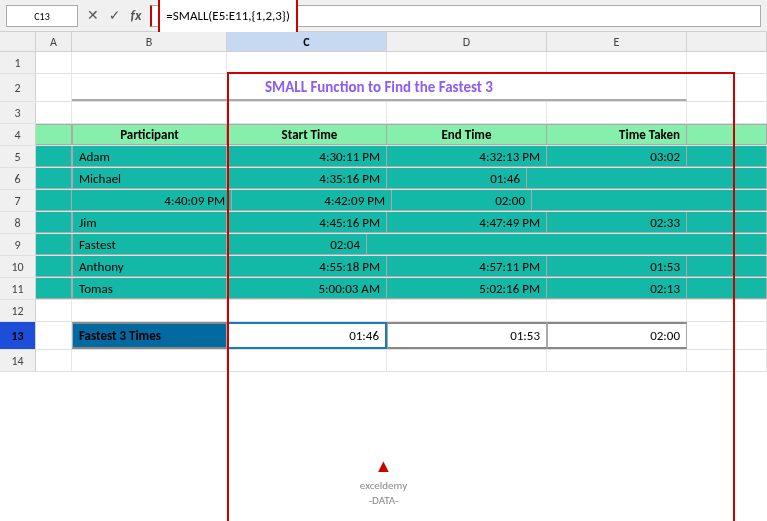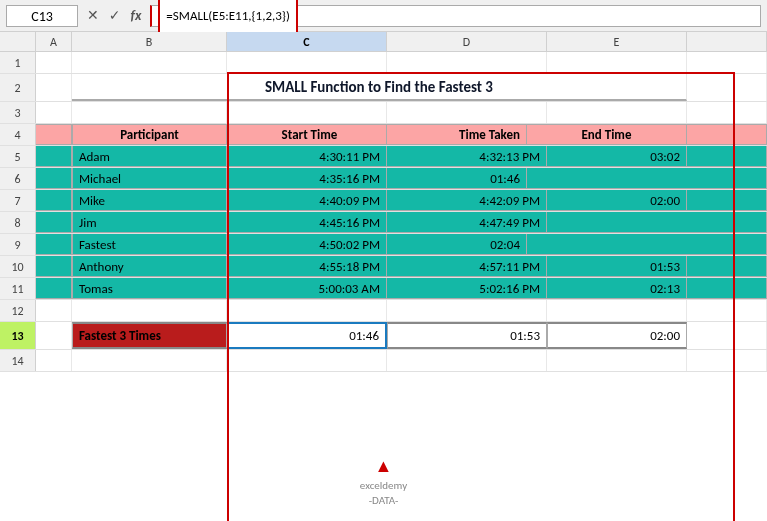--- a/index.html
+++ b/index.html
@@ -21,21 +21,21 @@
       border-bottom: 1px solid #d0d0d0;
       padding: 0 6px;
       gap: 6px;
     }
     .name-box {
       width: 72px;
       height: 22px;
       border: 1px solid #aaa;
       background: #fff;
       text-align: center;
-      font-size: 14px;
+      font-size: 10px;
       line-height: 22px;
       padding: 0 4px;
     }
     .formula-icons {
       display: flex;
       gap: 4px;
       color: #555;
       font-size: 14px;
     }
     .formula-icons span {
@@ -116,21 +116,21 @@
       border-right: 1px solid #d0d0d0;
       text-align: center;
       font-size: 12px;
       line-height: inherit;
       color: #444;
       display: flex;
       align-items: center;
       justify-content: center;
     }
     .row-num.active {
-      background: #bef264;
+      background: #1d4ed8;
       font-weight: bold;
       color: #000;
     }
     .cell {
       border-right: 1px solid #e8e8e8;
       padding: 0 6px;
       display: flex;
       align-items: center;
       font-size: 13px;
       overflow: hidden;
@@ -142,44 +142,44 @@
     .cell.col-a { width: 36px; }
     .cell.col-b { width: 155px; }
     .cell.col-c { width: 160px; padding-left: 12px; }
     .cell.col-d { width: 160px; }
     .cell.col-e { width: 140px; }
     .cell.col-extra { flex: 1; }
 
     
     .tbl-header .cell {
       font-weight: bold;
-      background: #fca5a5;
+      background: #86efac;
       border-top: 2px solid #888;
       border-bottom: 2px solid #888;
     }
     .tbl-data .cell {
       background: #14b8a6;
     }
 
     
     .title-cell {
       font-size: 15px;
       font-weight: bold;
-      color: #0f172a;
+      color: #8b5cf6;
       text-align: right;
       justify-content: center;
     }
 
     
     .result-row .cell {
       background: #fff;
     }
     .result-row .cell.label-cell {
       font-weight: bold;
-      background: #b91c1c;
+      background: #0369a1;
       border-top: 2px solid #888;
       border-bottom: 2px solid #888;
     }
     .cell.active-cell {
       border: 2px solid #1a7abf !important;
     }
 
     
     .red-outline {
       position: absolute;
@@ -271,22 +271,22 @@
     <div class="cell col-d"></div>
     <div class="cell col-e"></div>
     <div class="cell col-extra"></div>
   </div>
 
   <div class="sheet-row tbl-header">
     <div class="row-num">4</div>
     <div class="cell col-a"></div>
     <div class="cell col-b bold center col-b-left">Participant</div>
     <div class="cell col-c bold center">Start Time</div>
+    <div class="cell col-d bold center">End Time</div>
     <div class="cell col-e bold right">Time Taken</div>
-    <div class="cell col-d bold center">End Time</div>
     <div class="cell col-extra"></div>
   </div>
 
   <div class="sheet-row tbl-data">
     <div class="row-num">5</div>
     <div class="cell col-a"></div>
     <div class="cell col-b col-b-left">Adam</div>
     <div class="cell col-c right">4:30:11 PM</div>
     <div class="cell col-d right">4:32:13 PM</div>
     <div class="cell col-e right">03:02</div>
@@ -298,41 +298,40 @@
     <div class="cell col-a"></div>
     <div class="cell col-b col-b-left">Michael</div>
     <div class="cell col-c right">4:35:16 PM</div>
     <div class="cell col-e right">01:46</div>
     <div class="cell col-extra"></div>
   </div>
 
   <div class="sheet-row tbl-data">
     <div class="row-num">7</div>
     <div class="cell col-a"></div>
-    <div class="cell col-b col-b-left">Mike</div>
     <div class="cell col-c right">4:40:09 PM</div>
     <div class="cell col-d right">4:42:09 PM</div>
     <div class="cell col-e right">02:00</div>
     <div class="cell col-extra"></div>
   </div>
 
   <div class="sheet-row tbl-data">
     <div class="row-num">8</div>
     <div class="cell col-a"></div>
     <div class="cell col-b col-b-left">Jim</div>
     <div class="cell col-c right">4:45:16 PM</div>
     <div class="cell col-d right">4:47:49 PM</div>
+    <div class="cell col-e right">02:33</div>
     <div class="cell col-extra"></div>
   </div>
 
   <div class="sheet-row tbl-data">
     <div class="row-num">9</div>
     <div class="cell col-a"></div>
     <div class="cell col-b col-b-left">Fastest</div>
-    <div class="cell col-c right">4:50:02 PM</div>
     <div class="cell col-e right">02:04</div>
     <div class="cell col-extra"></div>
   </div>
 
   <div class="sheet-row tbl-data">
     <div class="row-num">10</div>
     <div class="cell col-a"></div>
     <div class="cell col-b col-b-left">Anthony</div>
     <div class="cell col-c right">4:55:18 PM</div>
     <div class="cell col-d right">4:57:11 PM</div>

